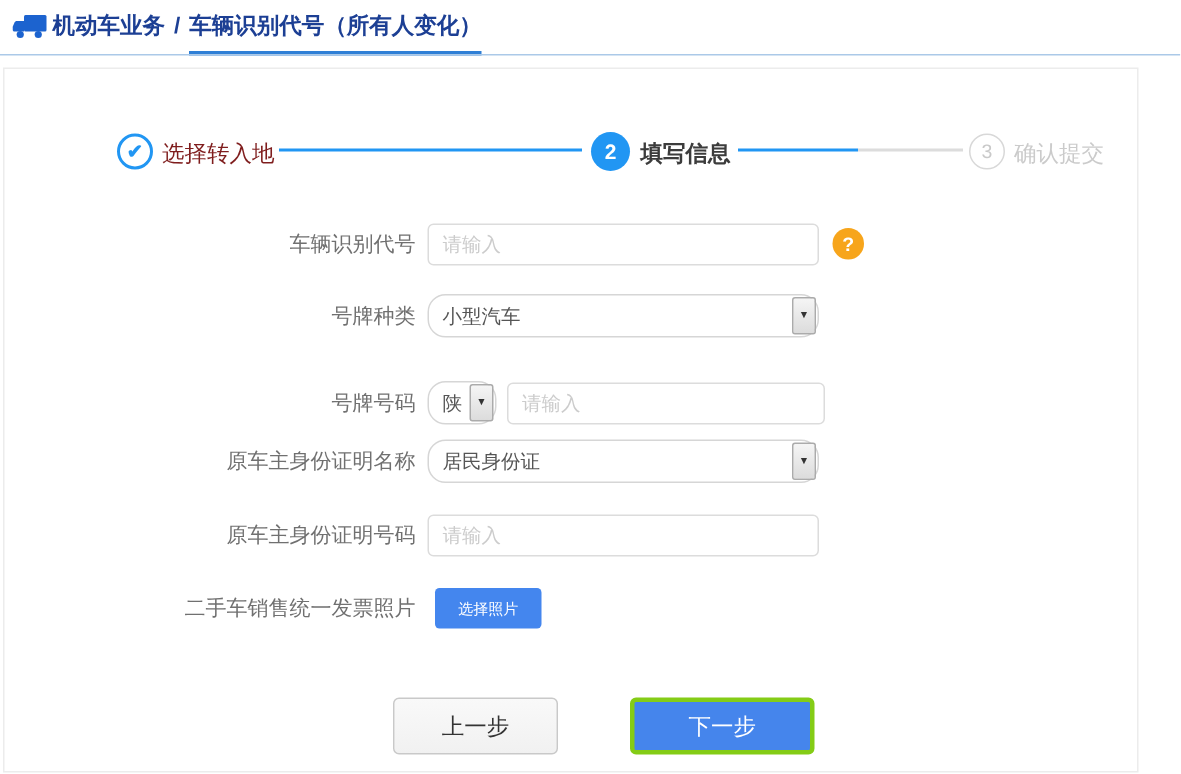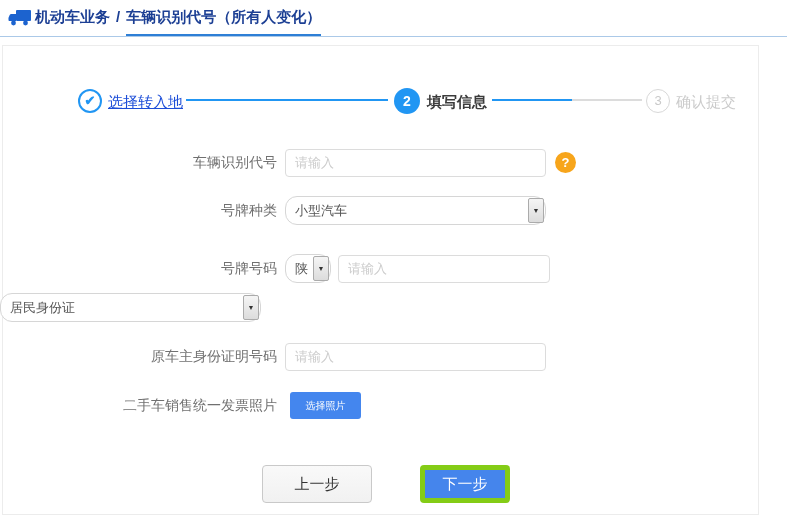--- a/index.html
+++ b/index.html
@@ -17,21 +17,21 @@
 
   
   .card { position:absolute; left:2px; top:45px; width:757px; height:470px; background:#fff; border:1px solid #ececec; }
 
   
   .step-circle { position:absolute; border-radius:50%; text-align:center; }
   .step-1 { left:78px; top:89px; width:24px; height:24px; border:2px solid #2196f3; color:#2196f3; font-size:13px; font-weight:bold; line-height:20px; background:#fff; }
   .step-2 { left:394px; top:88px; width:26px; height:26px; background:#2196f3; color:#fff; font-size:14px; font-weight:bold; line-height:26px; }
   .step-3 { left:646px; top:89px; width:24px; height:24px; border:1px solid #d8d8d8; color:#c9c9c9; font-size:13px; line-height:22px; background:#fff; }
   .step-label { position:absolute; top:93px; font-size:15px; white-space:nowrap; }
-  .step-label.done    { left:108px; color:#1d4ed8;text-decoration:underline; }
+  .step-label.done    { left:108px; color:#7f1d1d; }
   .step-label.active  { left:427px; color:#3c3c3c; font-weight:600; }
   .step-label.pending { left:676px; color:#cbcbcb; }
   .step-line { position:absolute; top:99px; height:2px; }
   .line-a  { left:186px; width:202px; background:#2196f3; }
   .line-b1 { left:492px; width:80px;  background:#2196f3; }
   .line-b2 { left:572px; width:70px;  background:#dcdcdc; }
 
   
   .row { position:absolute; left:0; width:640px; height:29px; display:flex; align-items:center; }
   .flabel { width:285px; text-align:right; padding-right:8px; font-size:14px; color:#707070; white-space:nowrap; }
@@ -41,21 +41,21 @@
   .msel { width:261px; height:29px; border:1px solid #d6d6d6; border-radius:12px; background:#fff; display:flex; align-items:center; cursor:default; }
   .msel.small { width:46px; }
   .msel .val { flex:1; padding-left:9px; font-size:13px; color:#555; white-space:nowrap; overflow:hidden; }
   .msel .arrow { width:16px; height:25px; margin:1px; border:1px solid #ababab; border-radius:2px; background:linear-gradient(#f5f5f5,#dcdcdc); display:flex; align-items:center; justify-content:center; font-size:7px; color:#333; }
   .help { width:21px; height:21px; margin-left:9px; border-radius:50%; background:#f7a51b; color:#fff; font-size:13px; font-weight:bold; text-align:center; line-height:21px; cursor:pointer; }
   .photo-btn { margin-left:5px; width:71px; height:27px; background:#4486ee; color:#fff; font-size:10px; border:none; border-radius:3px; cursor:pointer; font-family:"Liberation Sans", sans-serif; }
 
   
   .btn { position:absolute; top:465px; height:38px; border-radius:4px; font-size:15px; cursor:pointer; font-family:"Liberation Sans", sans-serif; }
   .btn-prev { left:262px; width:110px; background:linear-gradient(#f9f9f9,#f1f1f1); border:1px solid #c9c9c9; color:#333; }
-  .btn-next { left:420px; width:90px; background:#4585ec; border:5px solid #84cc16; color:#fff; }
+  .btn-next { left:420px; width:123px; background:#4585ec; border:3px solid #84cc16; color:#fff; }
 </style>
 </head>
 <body>
 
 <div class="stage">
 
   <div class="topbar">
     <svg class="truck" width="24" height="20" viewBox="0 0 24 20">
       <g fill="#1c63cf">
         <rect x="8" y="2" width="15" height="11" rx="1"></rect>
@@ -99,20 +99,21 @@
   <div class="row" style="top:254px">
     <label class="flabel">号牌号码</label>
     <div class="msel small">
       <span class="val">陕</span>
       <span class="arrow">▼</span>
     </div>
     <input class="txt short" type="text" placeholder="请输入" style="">
   </div>
 
   <div class="row" style="top:293px">
+    <label class="flabel">原车主身份证明名称</label>
     <div class="msel">
       <span class="val">居民身份证</span>
       <span class="arrow">▼</span>
     </div>
   </div>
 
   <div class="row" style="top:342px">
     <label class="flabel">原车主身份证明号码</label>
     <input class="txt" type="text" placeholder="请输入" style="">
   </div>

